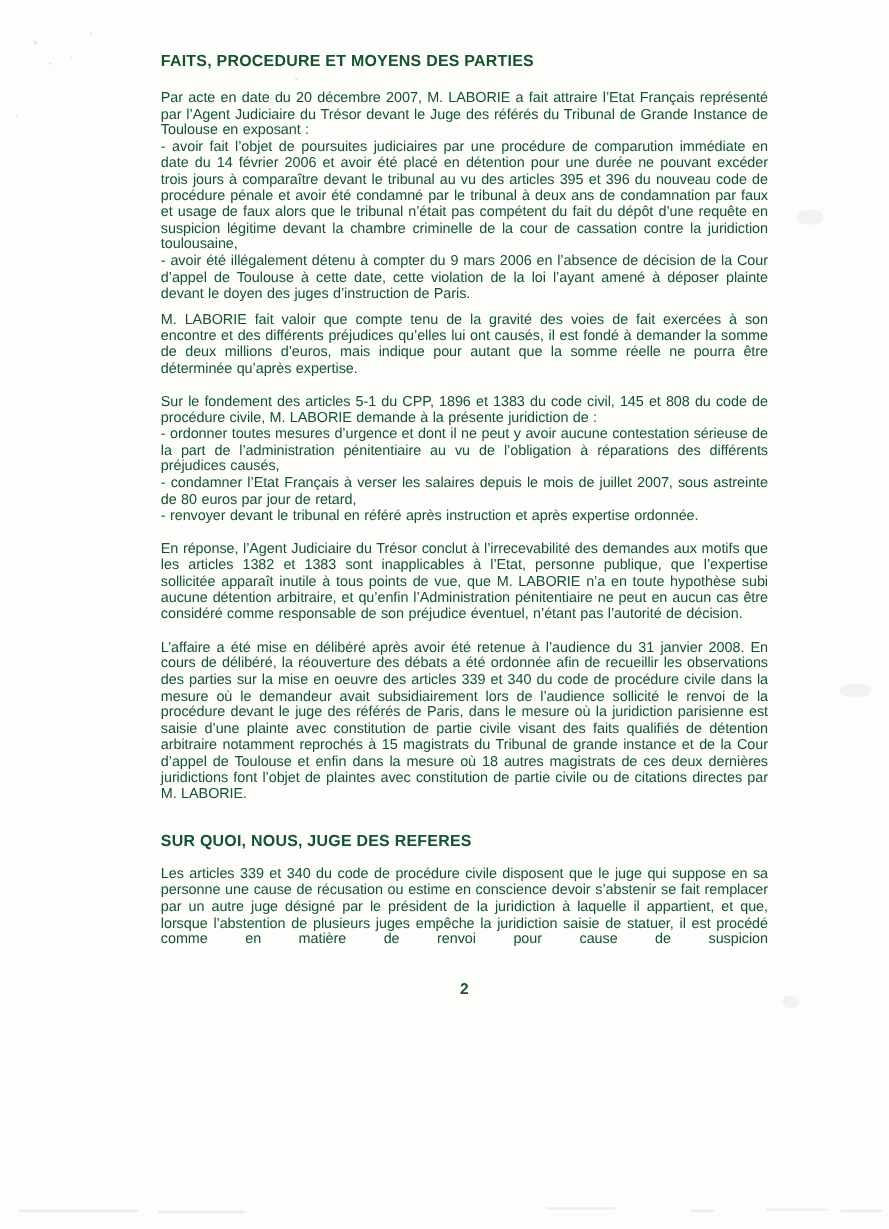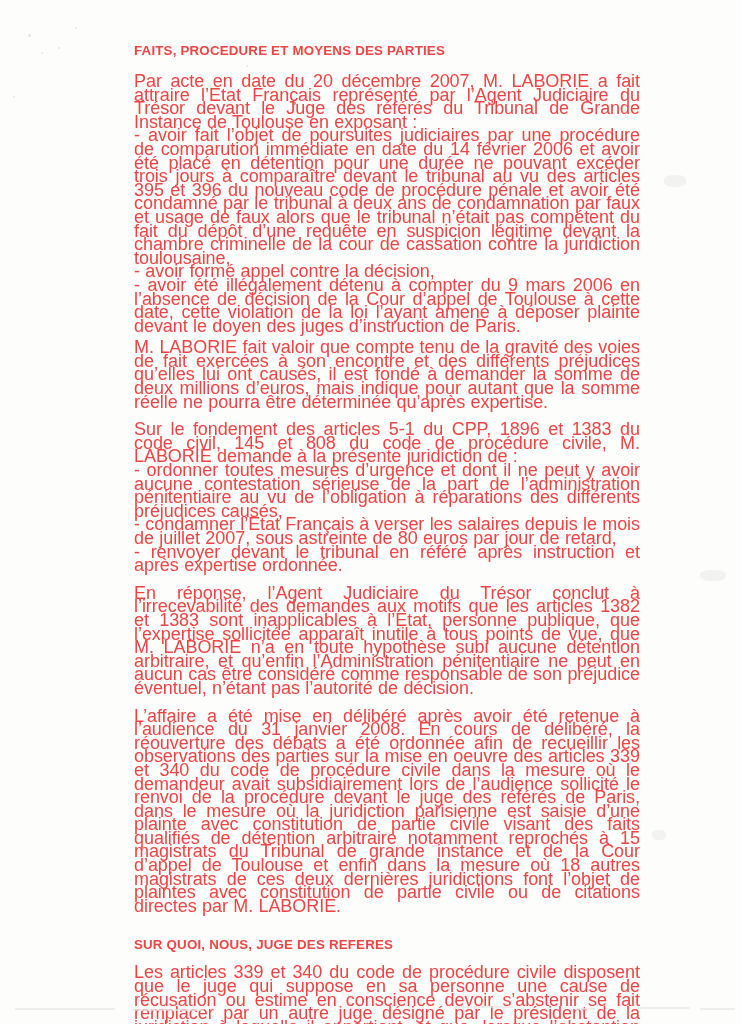--- a/index.html
+++ b/index.html
@@ -3,40 +3,40 @@
 <meta charset="utf-8">
 <style>
   html, body { margin: 0; padding: 0; background: #ffffff; }
   .page {
     position: relative;
     width: 741px;
     height: 1024px;
     background: #fdfdfc;
     overflow: hidden;
     font-family: "Liberation Sans", "DejaVu Sans", sans-serif;
-    color: #ef4444;
+    color: #14532d;
   }
   .content {
     position: absolute;
     left: 134px;
     top: 0;
     width: 506px;
     padding-top: 44px;
   }
   .heading {
     font-size: 13.3px;
     font-weight: bold;
     line-height: 14px;
     margin: 0;
     letter-spacing: 0.2px;
     text-align: left;
   }
   .heading.first { margin-bottom: 17px; }
   .seg {
-    font-size: 18px;
+    font-size: 12px;
     line-height: 13.6px;
     margin: 0;
     text-align: justify;
     letter-spacing: -0.05px;
     word-spacing: 0.4px;
   }
   .gap14 { margin-top: 14px; }
   .gap20 { margin-top: 8px; }
   .gap30 { margin-top: 25px; }
   .justify-last { text-align-last: justify; }
@@ -69,21 +69,20 @@
 <body>
 
 <div class="page">
 
   <div class="content">
 
     <h1 class="heading first">FAITS, PROCEDURE ET MOYENS DES PARTIES</h1>
 
     <p class="seg">Par acte en date du 20 décembre 2007, M. LABORIE a fait attraire l’Etat Français représenté par l’Agent Judiciaire du Trésor devant le Juge des référés du Tribunal de Grande Instance de Toulouse en exposant :</p>
     <p class="seg">- avoir fait l’objet de poursuites judiciaires par une procédure de comparution immédiate en date du 14 février 2006 et avoir été placé en détention pour une durée ne pouvant excéder trois jours à comparaître devant le tribunal au vu des articles 395 et 396 du nouveau code de procédure pénale et avoir été condamné par le tribunal à deux ans de condamnation par faux et usage de faux alors que le tribunal n’était pas compétent du fait du dépôt d’une requête en suspicion légitime devant la chambre criminelle de la cour de cassation contre la juridiction toulousaine,</p>
-    <p class="seg">- avoir formé appel contre la décision,</p>
     <p class="seg">- avoir été illégalement détenu à compter du 9 mars 2006 en l’absence de décision de la Cour d’appel de Toulouse à cette date, cette violation de la loi l’ayant amené à déposer plainte devant le doyen des juges d’instruction de Paris.</p>
 
     <p class="seg gap20">M. LABORIE fait valoir que compte tenu de la gravité des voies de fait exercées à son encontre et des différents préjudices qu’elles lui ont causés, il est fondé à demander la somme de deux millions d’euros, mais indique pour autant que la somme réelle ne pourra être déterminée qu’après expertise.</p>
 
     <p class="seg gap14">Sur le fondement des articles 5-1 du CPP, 1896 et 1383 du code civil, 145 et 808 du code de procédure civile, M. LABORIE demande à la présente juridiction de :</p>
     <p class="seg">- ordonner toutes mesures d’urgence et dont il ne peut y avoir aucune contestation sérieuse de la part de l’administration pénitentiaire au vu de l’obligation à réparations des différents préjudices causés,</p>
     <p class="seg">- condamner l’Etat Français à verser les salaires depuis le mois de juillet 2007, sous astreinte de 80 euros par jour de retard,</p>
     <p class="seg">- renvoyer devant le tribunal en référé après instruction et après expertise ordonnée.</p>
 
     <p class="seg gap14">En réponse, l’Agent Judiciaire du Trésor conclut à l’irrecevabilité des demandes aux motifs que les articles 1382 et 1383 sont inapplicables à l’Etat, personne publique, que l’expertise sollicitée apparaît inutile à tous points de vue, que M. LABORIE n’a en toute hypothèse subi aucune détention arbitraire, et qu’enfin l’Administration pénitentiaire ne peut en aucun cas être considéré comme responsable de son préjudice éventuel, n’étant pas l’autorité de décision.</p>

